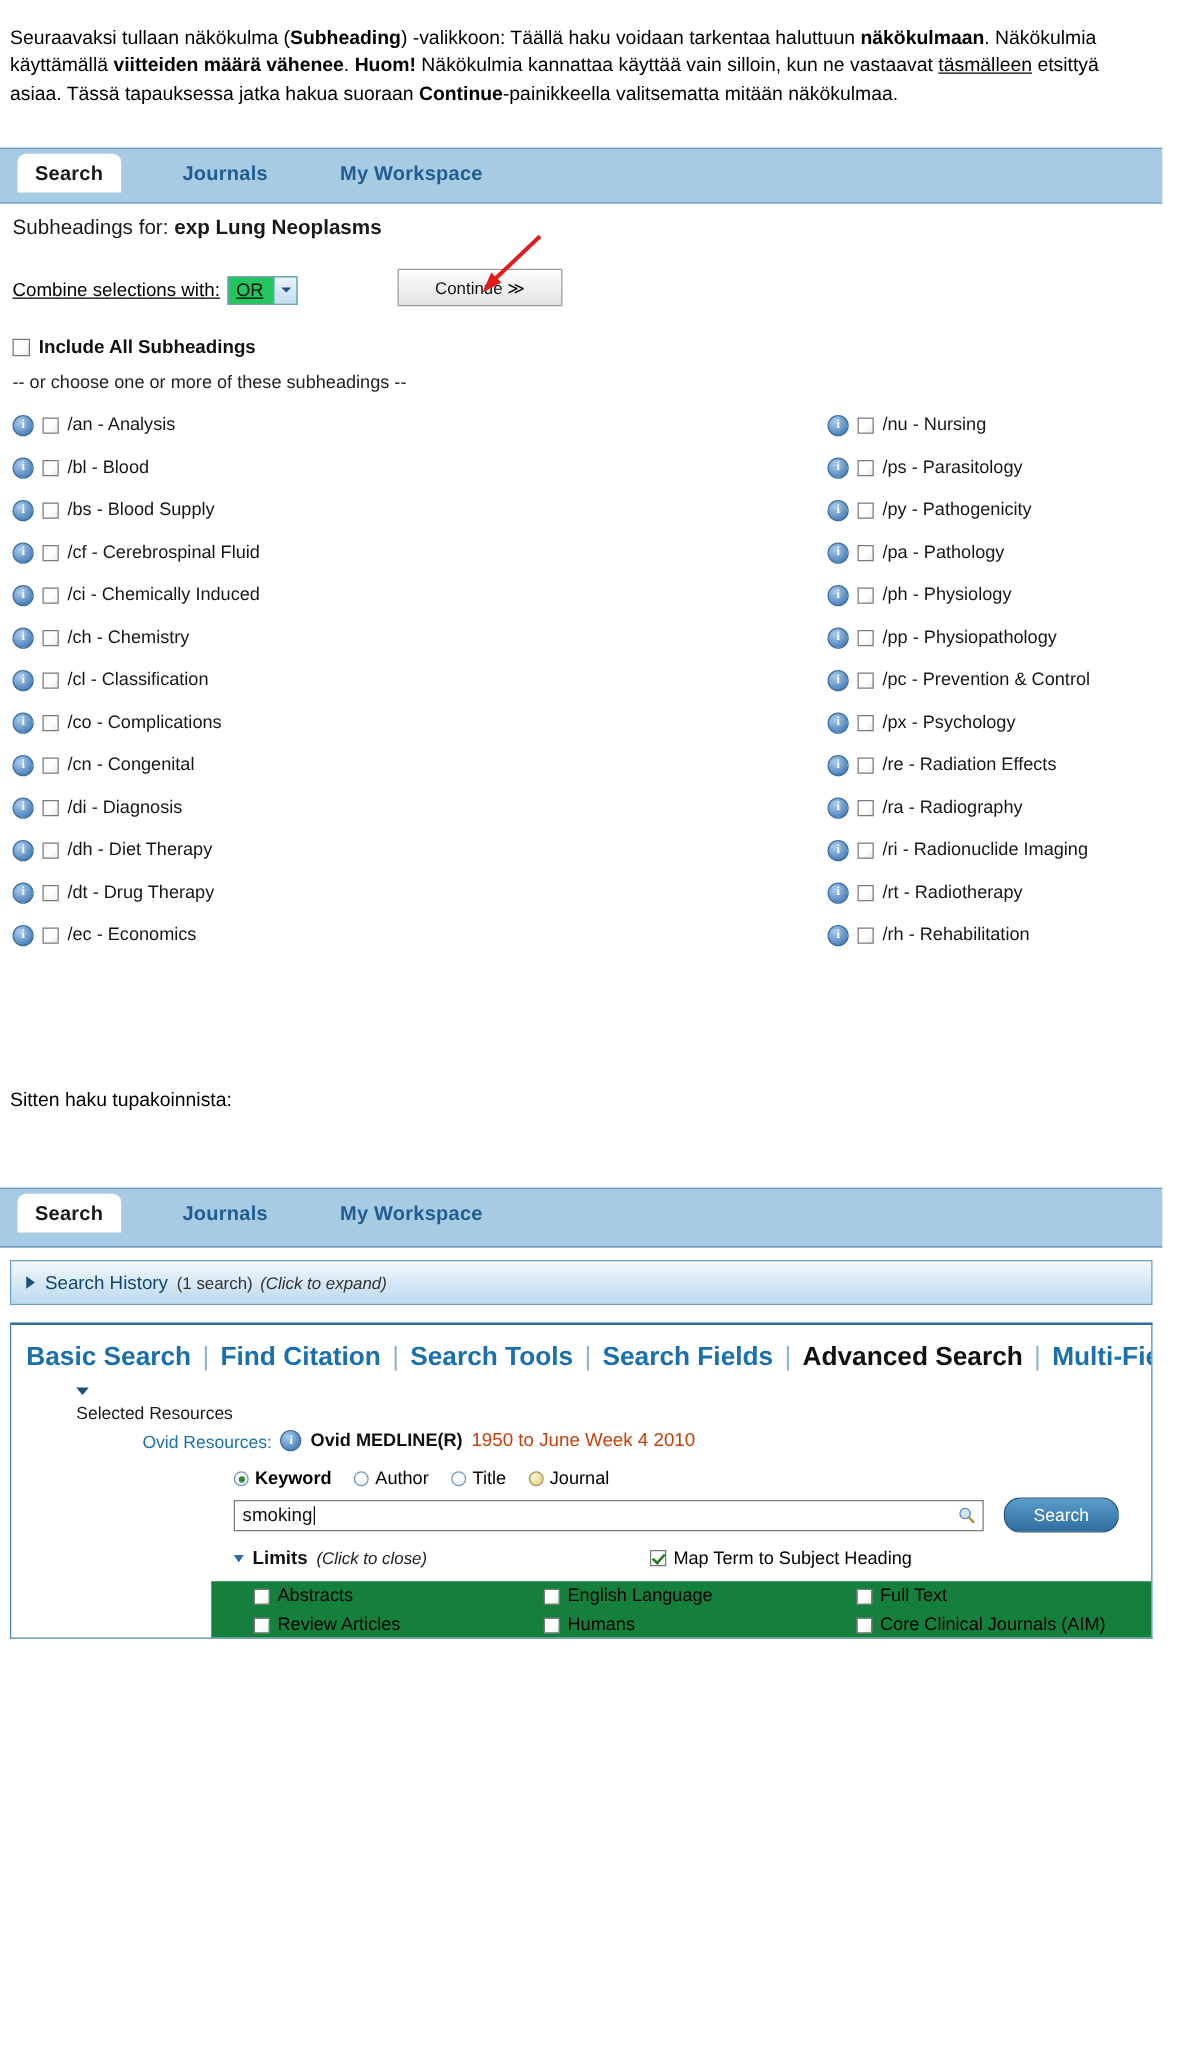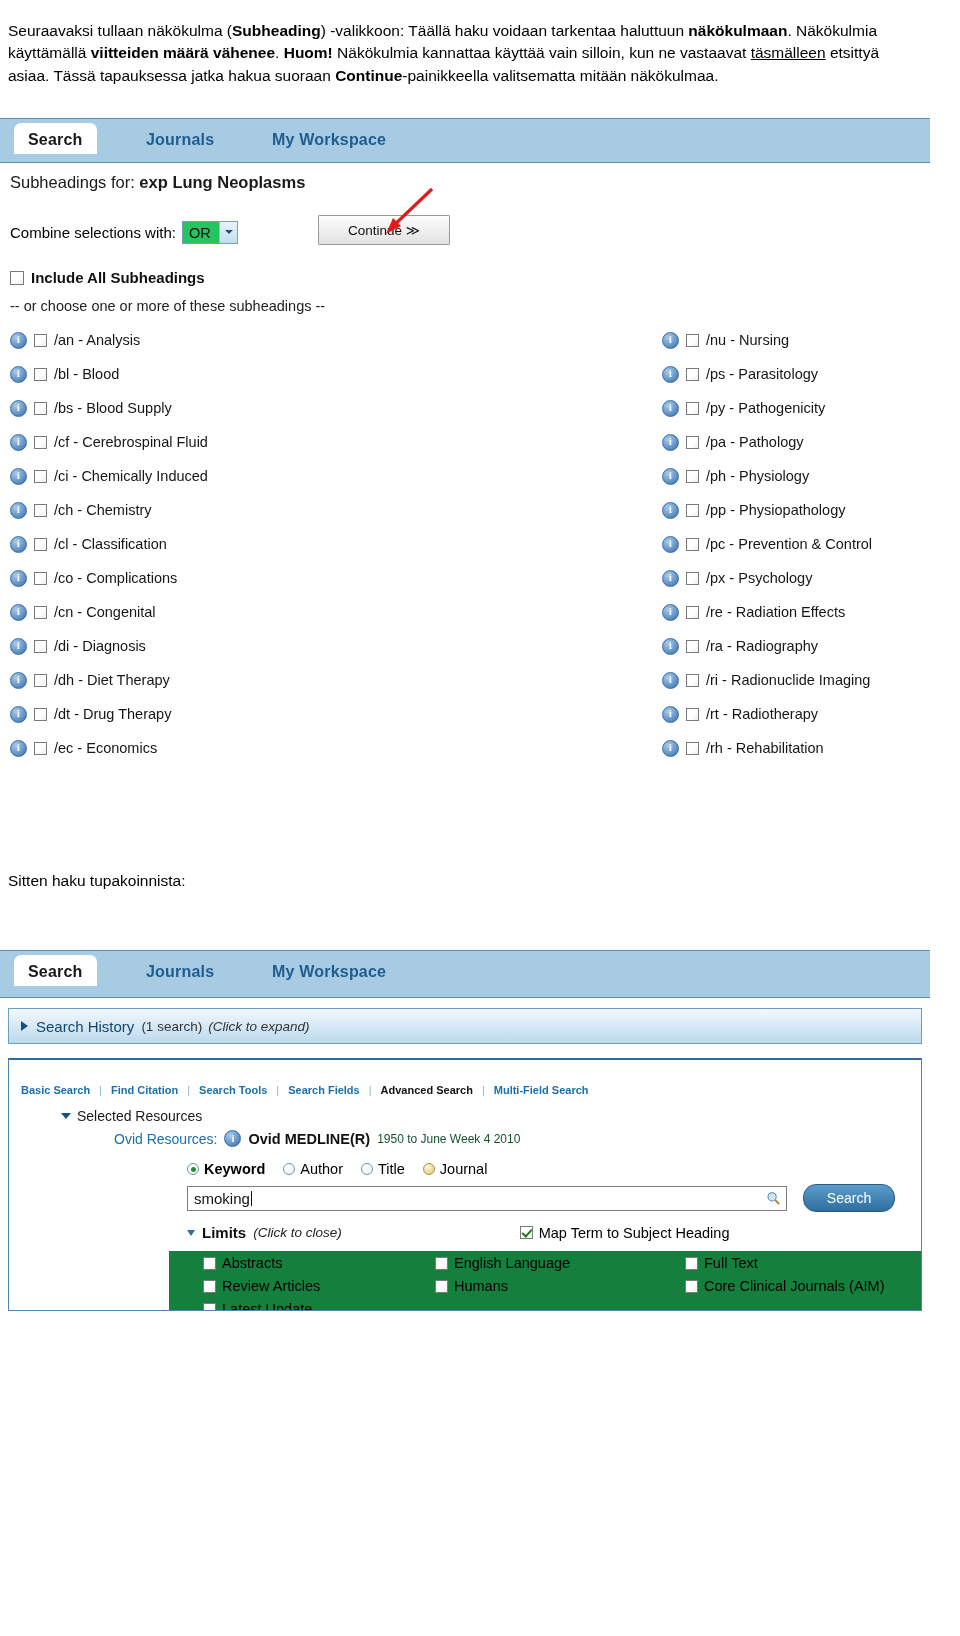--- a/index.html
+++ b/index.html
@@ -63,20 +63,21 @@
   #shot1 .body{position:relative;background:#fff;height:607px;}
   .subhead-title{
     position:absolute;left:10px;top:10px;
     font-size:16.5px;color:#1a1a1a;
   }
   .subhead-title b{font-weight:bold;}
   .combine-row{
     position:absolute;left:10px;top:58px;
     display:flex;align-items:center;gap:6px;
     font-size:15px;
+    text-decoration:underline;
   }
   .select-box{
     display:inline-flex;align-items:stretch;
     border:1px solid #7b9ebd;
     background:#22c55e;
     height:21px;
     font-size:14.5px;
   }
   .select-box .val{padding:1px 8px 0 6px;line-height:20px;color:#111;}
   .select-box .arrow{
@@ -172,46 +173,46 @@
     margin:14px 8px 0 8px;
     border:1px solid #4f87b3;
     border-top:2px solid #2f6d9e;
     background:#fff;
     height:250px;
     position:relative;
     overflow:hidden;
   }
   .modebar{
     display:flex;align-items:center;
-    padding:24px 0 8px 12px;
-    font-size:11px;font-weight:bold;
+    padding:14px 0 8px 12px;
+    font-size:21px;font-weight:bold;
     white-space:nowrap;
   }
   .modebar a{color:#1a6fad;}
   .modebar .sep{color:#8fb4cf;margin:0 9px;font-weight:normal;}
   .modebar .cur{color:#111;}
 
   .sel-res{
     margin:4px 0 0 52px;
     font-size:14px;color:#1a1a1a;
-    display:flex;align-items:center;gap:6px;
+    display:flex;gap:6px;flex-direction:column;
   }
   .sel-res .tri-d{
     width:0;height:0;
     border-left:5px solid transparent;border-right:5px solid transparent;
     border-top:6px solid #1a4f7a;
   }
   .ovid-res{
     margin:6px 0 0 105px;
     font-size:14px;
     display:flex;align-items:center;gap:7px;
     color:#1a6fad;
   }
   .ovid-res .dbname{color:#111;font-weight:bold;font-size:14.5px;}
-  .ovid-res .dbrange{color:#14532d;font-size:12px;}
+  .ovid-res .dbrange{color:#c2410c;font-size:15px;}
 
   .radio-row{
     margin:14px 0 0 178px;
     display:flex;align-items:center;gap:9px;
     font-size:14.5px;
   }
   .radio-row .item{display:flex;align-items:center;gap:5px;margin-right:9px;}
   .radio{
     width:12px;height:12px;border-radius:50%;
     border:1px solid #6f95b5;

